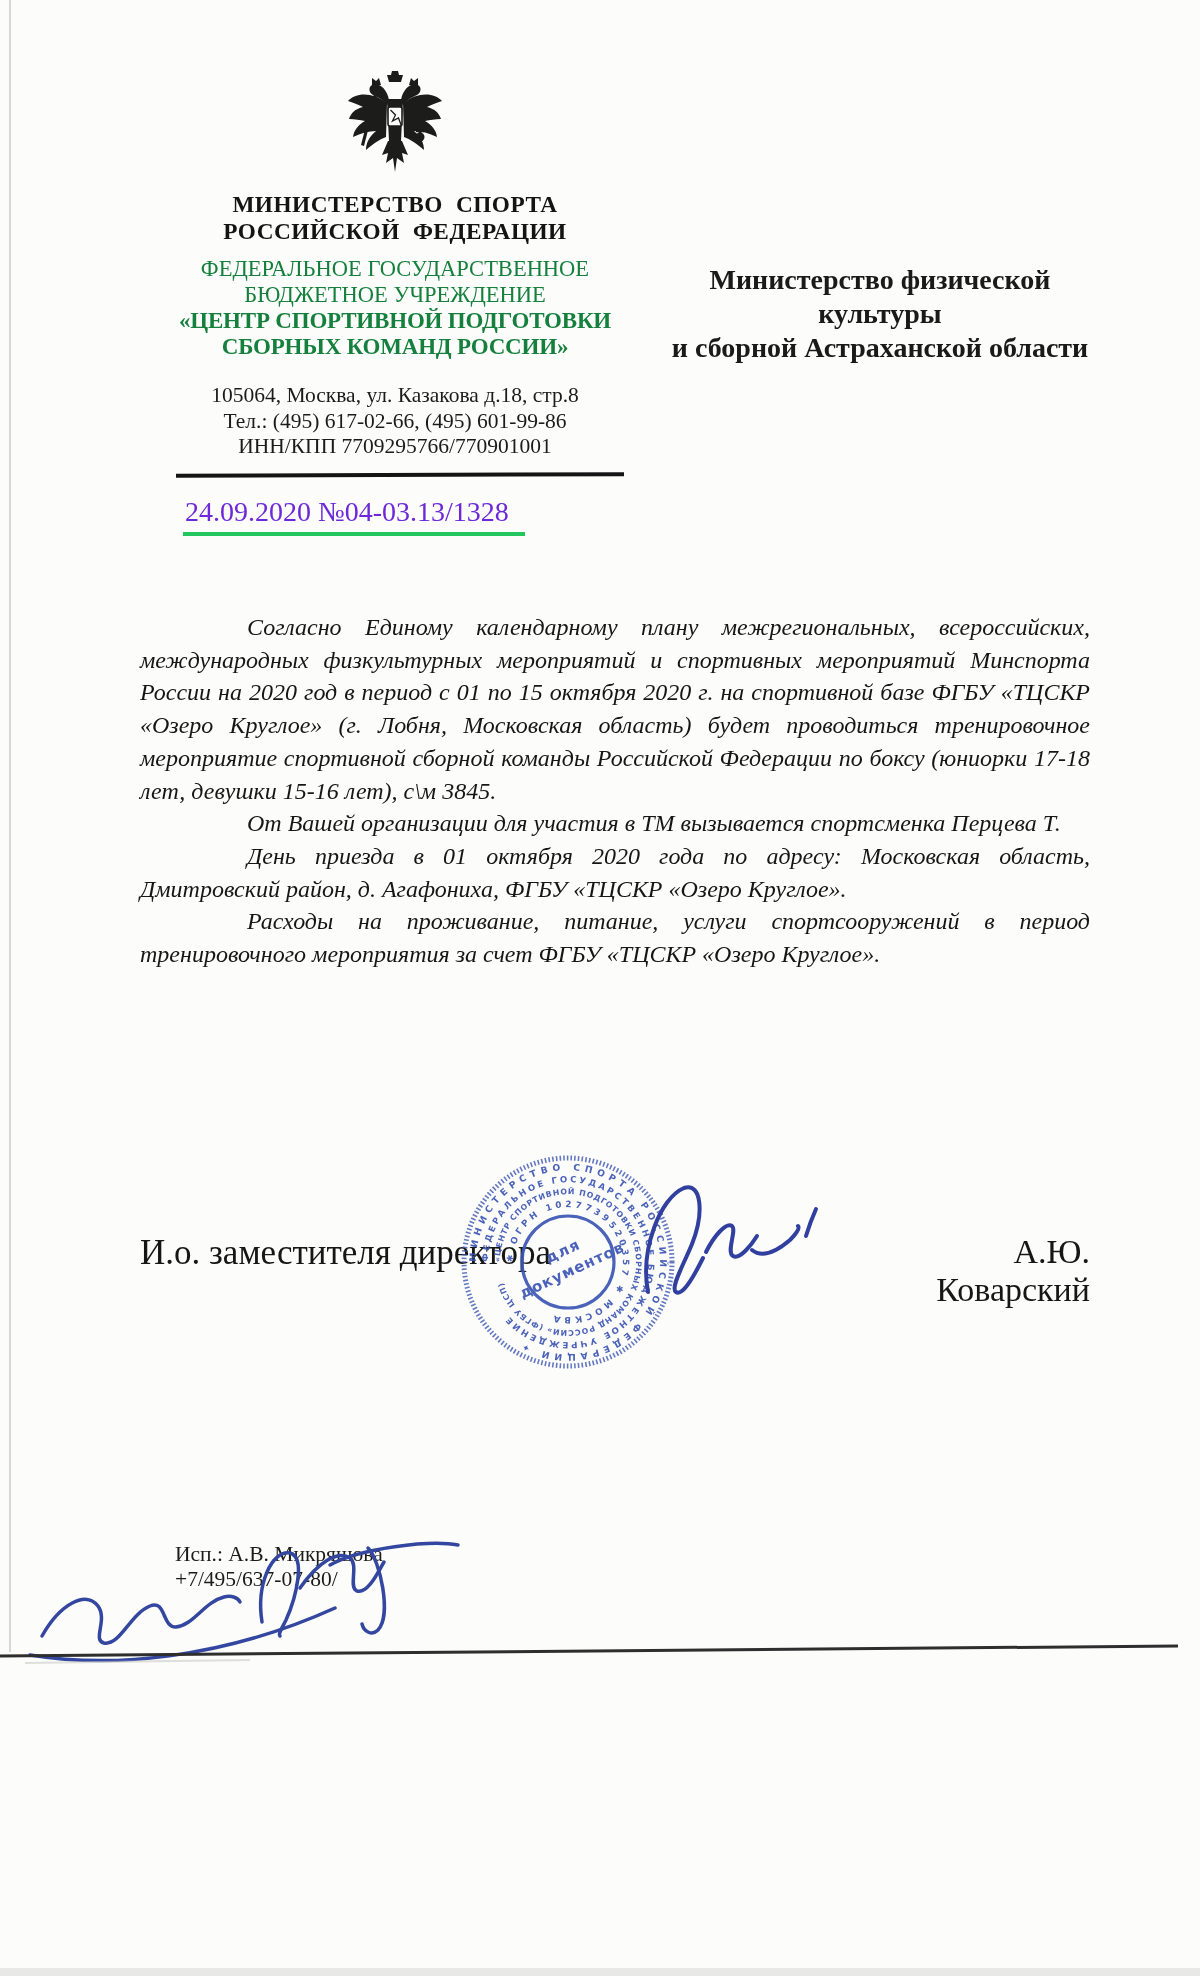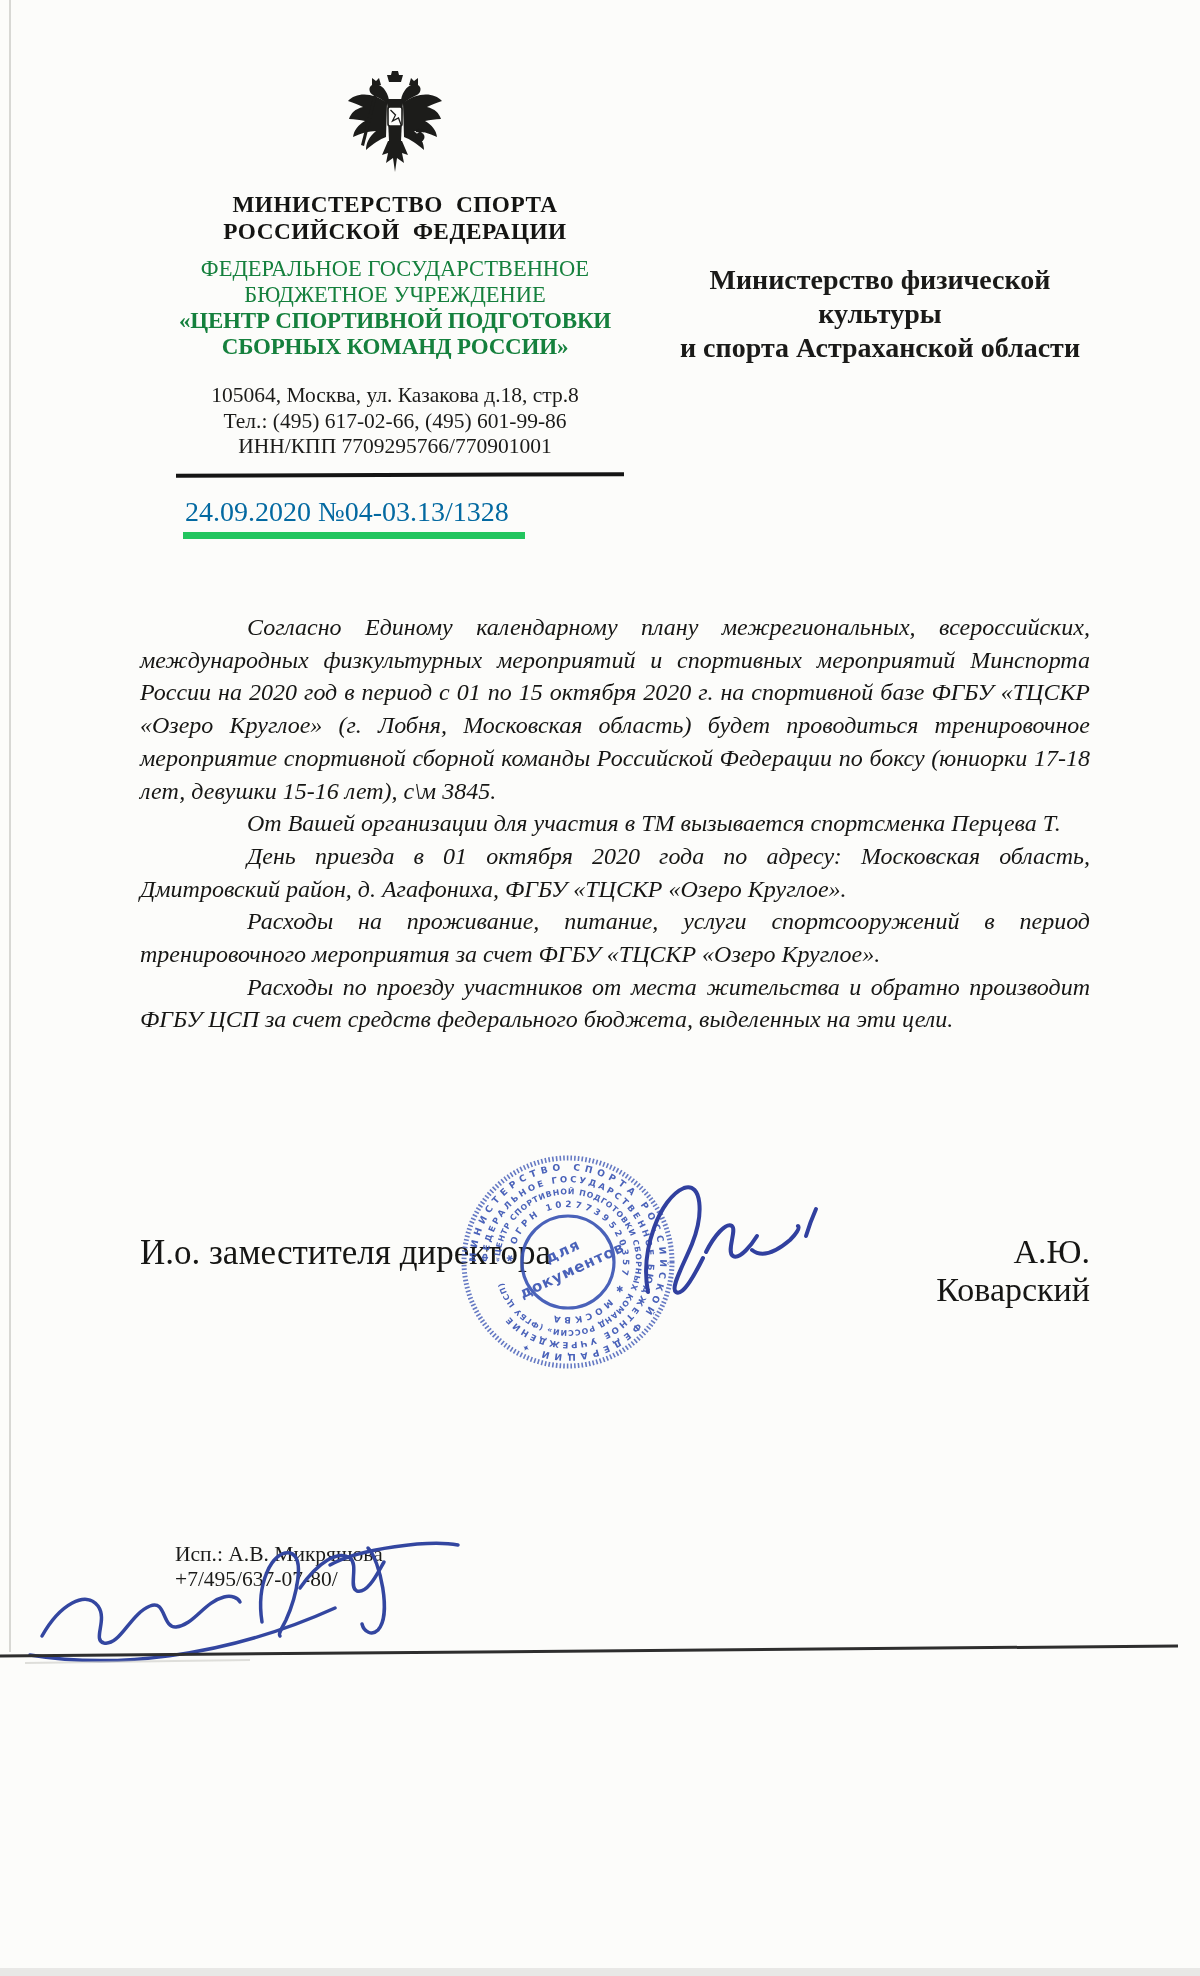--- a/index.html
+++ b/index.html
@@ -11,22 +11,22 @@
   .abs{position:absolute;}
   
   .lh-col{left:135px;width:520px;text-align:center;}
   .ministry{top:191px;font-weight:bold;font-size:24px;line-height:27px;
     letter-spacing:.5px;word-spacing:7px;color:#141412;transform:scaleX(.97);}
   .org{top:256px;font-size:22.5px;line-height:26px;color:#15803d;transform:scaleX(1.0);}
   .org .b{font-weight:bold;font-size:23px;letter-spacing:-.2px;}
   .addr{top:383px;font-size:21.5px;line-height:25.5px;color:#1b1b19;font-family:Liberation Serif, serif;}
   .divider{left:176px;top:473px;width:448px;height:4px;background:#141414;
     transform:rotate(-.2deg);}
-  .refnum{left:183px;top:496px;font-size:28px;color:#0369a1;
-    border-bottom:7px solid #22c55e;padding:0 16px 4px 2px;display:inline-block;}
+  .refnum{left:183px;top:496px;font-size:28px;color:#6d28d9;
+    border-bottom:4px solid #22c55e;padding:0 16px 4px 2px;display:inline-block;}
   
   .addressee{left:645px;top:263px;width:470px;text-align:center;
     font-size:28px;line-height:34px;color:#1a1a18;font-weight:bold;}
   
   .body-text{left:140px;top:611px;width:950px;font-size:24px;line-height:32.7px;
     text-align:justify;color:#161614;font-style:italic;}
   .body-text p{margin:0;text-indent:107px;}
   
   .sig-title{left:140px;top:1233px;font-size:35px;color:#161614;}
   .sig-name{left:880px;top:1233px;width:210px;text-align:right;font-size:34px;color:#161614;}
@@ -79,35 +79,34 @@
   </div>
 
   <div class="abs lh-col addr">
     <div>105064, Москва, ул. Казакова д.18, стр.8</div>
     <div>Тел.: (495) 617-02-66, (495) 601-99-86</div>
     <div>ИНН/КПП 7709295766/770901001</div>
   </div>
 
   <div class="abs addressee">
     <div>Министерство физической культуры</div>
-    <div>и спорта Астраханской области</div>
+    <div>и сборной Астраханской области</div>
   </div>
 
   <div class="abs divider"></div>
 
   <div class="abs" style="left:183px;top:496px;">
     <span class="refnum" style="position:static;">24.09.2020 №04-03.13/1328</span>
   </div>
 
   <div class="abs body-text">
     <p>Согласно Единому календарному плану межрегиональных, всероссийских, международных физкультурных мероприятий и спортивных мероприятий Минспорта России на 2020 год в период с 01 по 15 октября 2020 г. на спортивной базе ФГБУ «ТЦСКР «Озеро Круглое» (г. Лобня, Московская область) будет проводиться тренировочное мероприятие спортивной сборной команды Российской Федерации по боксу (юниорки 17-18 лет, девушки 15-16 лет), с\м 3845.</p>
     <p>От Вашей организации для участия в ТМ вызывается спортсменка Перцева Т.</p>
     <p>День приезда в 01 октября 2020 года по адресу: Московская область, Дмитровский район, д. Агафониха, ФГБУ «ТЦСКР «Озеро Круглое».</p>
     <p>Расходы на проживание, питание, услуги спортсооружений в период тренировочного мероприятия за счет ФГБУ «ТЦСКР «Озеро Круглое».</p>
-    <p>Расходы по проезду участников от места жительства и обратно производит ФГБУ ЦСП за счет средств федерального бюджета, выделенных на эти цели.</p>
   </div>
 
   <div class="abs sig-title">И.о. заместителя директора</div>
   <div class="abs sig-name">А.Ю. Коварский</div>
 
   <svg id="stamp" class="abs" viewBox="0 0 220 220">
     <defs>
       <path id="ringB" d="M18,110 A92,92 0 1 1 18,110.4"></path>
       <path id="ringC" d="M30,110 A80,80 0 1 1 30,110.4"></path>
       <path id="ringD" d="M42,110 A68,68 0 1 1 42,110.4"></path>

